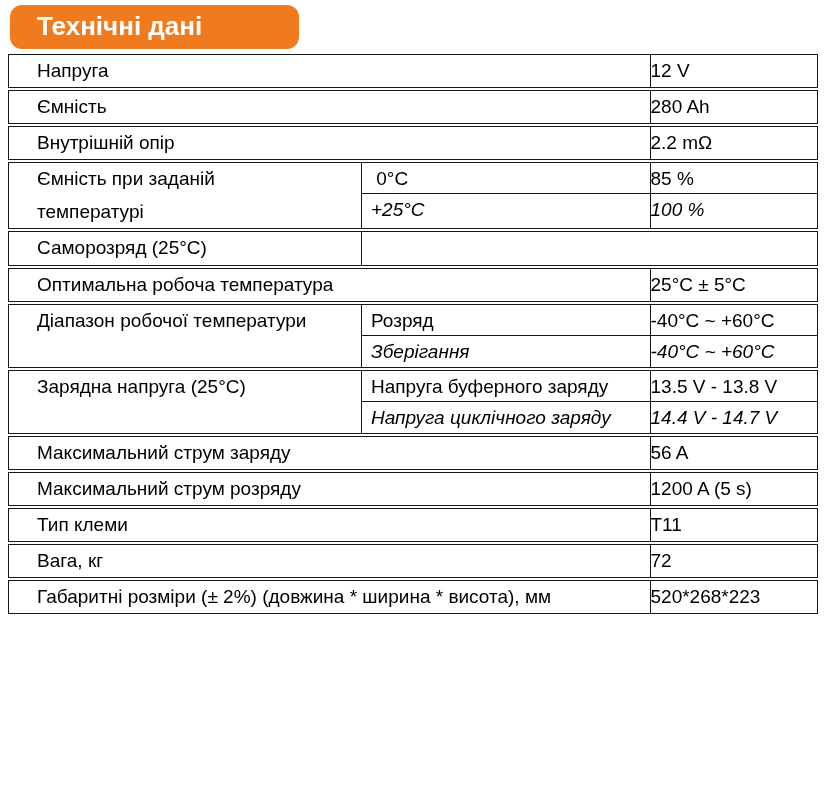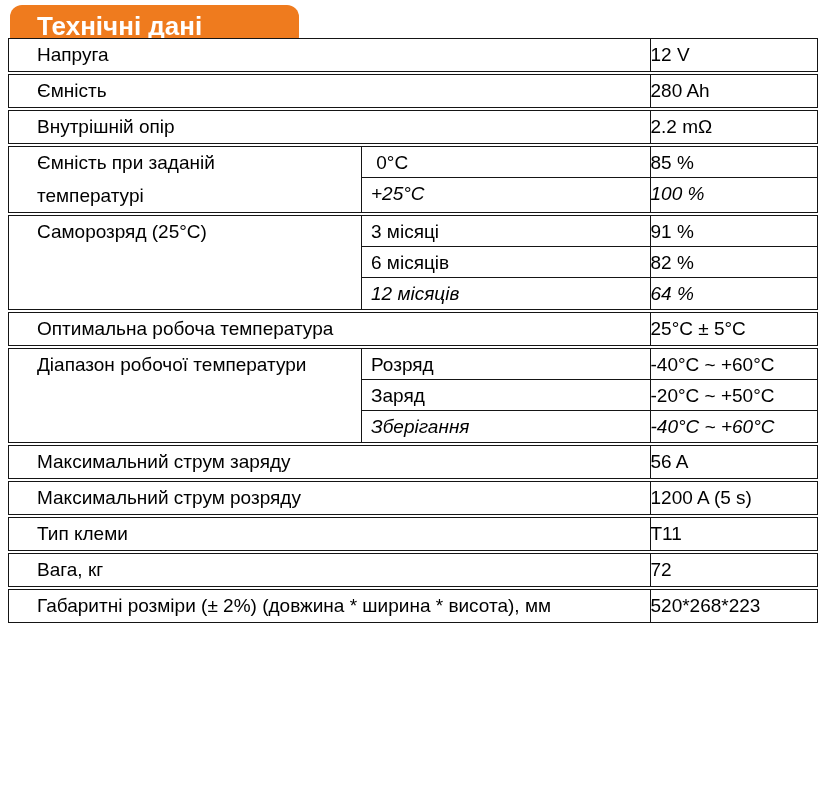--- a/index.html
+++ b/index.html
@@ -9,21 +9,21 @@
   .banner {
     position:absolute; left:10px; top:5px;
     width:289px; height:44px;
     background:#EF7B1E;
     border-radius:12px;
     color:#fff; font-weight:bold; font-size:26px;
     line-height:43px; padding-left:27px;
     white-space:nowrap;
   }
 
-  .spec-table { position:absolute; left:8px; top:38px; width:810px; }
+  .spec-table { position:absolute; left:8px; top:54px; width:810px; }
 
   .group {
     border:1.5px solid #151515;
     margin-bottom:2px;
     display:flex;
     background:#fff;
   }
   .group.simple { height:34px; }
   .group.simple .label {
     flex:1; line-height:31px; padding-left:28px;
@@ -80,53 +80,48 @@
           <div class="value">85 %</div>
         </div>
         <div class="subrow">
           <div class="sublabel">+25°C</div>
           <div class="value">100 %</div>
         </div>
       </div>
     </div>
     <div class="group compound">
       <div class="glabel">Саморозряд (25°C)</div>
-      <div class="subrows">
-        <div class="subrow">
-          <div class="sublabel">3 місяці</div>
-          <div class="value">91 %</div>
-        </div>
-        <div class="subrow">
-          <div class="sublabel">6 місяців</div>
-          <div class="value">82 %</div>
-        </div>
-        <div class="subrow">
-          <div class="sublabel">12 місяців</div>
-          <div class="value">64 %</div>
-        </div>
-      </div>
     </div>
     <div class="group simple">
       <div class="label">Оптимальна робоча температура</div>
       <div class="value">25°C ± 5°C</div>
     </div>
     <div class="group compound">
       <div class="glabel">Діапазон робочої температури</div>
       <div class="subrows">
         <div class="subrow">
           <div class="sublabel">Розряд</div>
           <div class="value">-40°C ~ +60°C</div>
         </div>
         <div class="subrow">
-          <div class="sublabel">Заряд</div>
-          <div class="value">-20°C ~ +50°C</div>
+          <div class="sublabel">Зберігання</div>
+          <div class="value">-40°C ~ +60°C</div>
+        </div>
+      </div>
+    </div>
+    <div class="group compound">
+      <div class="glabel">Зарядна напруга (25°C)</div>
+      <div class="subrows">
+        <div class="subrow">
+          <div class="sublabel">Напруга буферного заряду</div>
+          <div class="value">13.5 V - 13.8 V</div>
         </div>
         <div class="subrow">
-          <div class="sublabel">Зберігання</div>
-          <div class="value">-40°C ~ +60°C</div>
+          <div class="sublabel">Напруга циклічного заряду</div>
+          <div class="value">14.4 V - 14.7 V</div>
         </div>
       </div>
     </div>
     <div class="group simple">
       <div class="label">Максимальний струм заряду</div>
       <div class="value">56 A</div>
     </div>
     <div class="group simple">
       <div class="label">Максимальний струм розряду</div>
       <div class="value">1200 A (5 s)</div>

